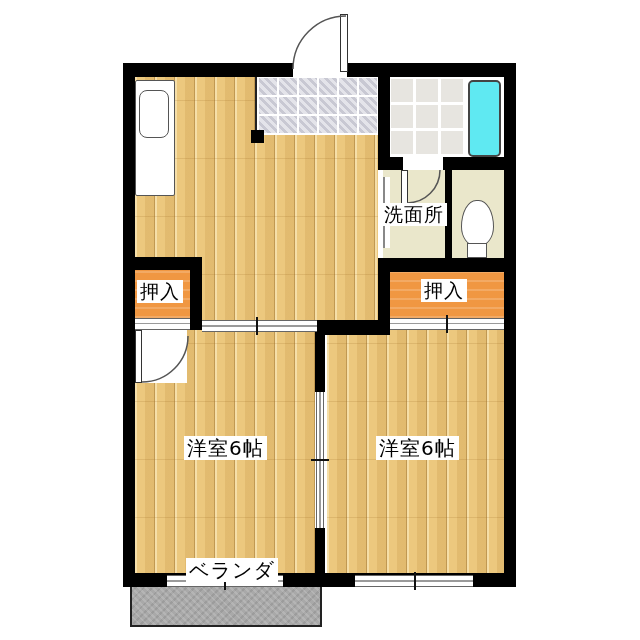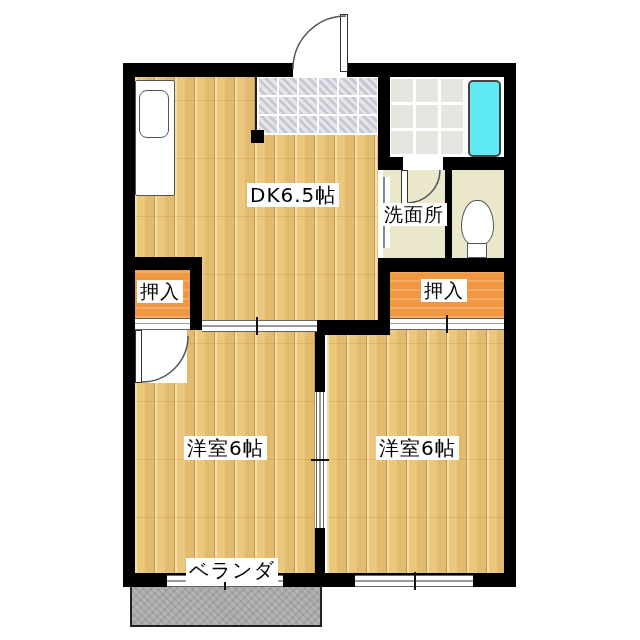--- a/index.html
+++ b/index.html
@@ -122,21 +122,20 @@
 
   <div class="abs fixture" style="left:461px;top:200px;width:33px;height:46px;border-radius:46% 46% 42% 42% / 58% 58% 42% 42%;"></div>
   <div class="abs fixture" style="left:467px;top:243px;width:20px;height:15px;"></div>
 
   <svg class="arcs" width="640" height="640">
     <path d="M 293 69 A 53 53 0 0 1 346 16" fill="none" stroke="#555" stroke-width="1.5"></path>
     <path d="M 407 203 A 33 33 0 0 0 440 170" fill="none" stroke="#555" stroke-width="1.5"></path>
     <path d="M 142 382 A 46 46 0 0 0 188 336" fill="none" stroke="#555" stroke-width="1.5"></path>
   </svg>
 
-  <div class="abs room-label" style="left:247px;top:183px;">DK6.5帖</div>
   <div class="abs room-label small" style="left:381px;top:203px;">洗面所</div>
   <div class="abs room-label small" style="left:137px;top:280px;">押入</div>
   <div class="abs room-label small" style="left:421px;top:279px;">押入</div>
   <div class="abs room-label" style="left:184px;top:436px;">洋室6帖</div>
   <div class="abs room-label" style="left:376px;top:436px;">洋室6帖</div>
   <div class="abs room-label" style="left:186px;top:558px;">ベランダ</div>
 
 </div>
 
 </body></html>

